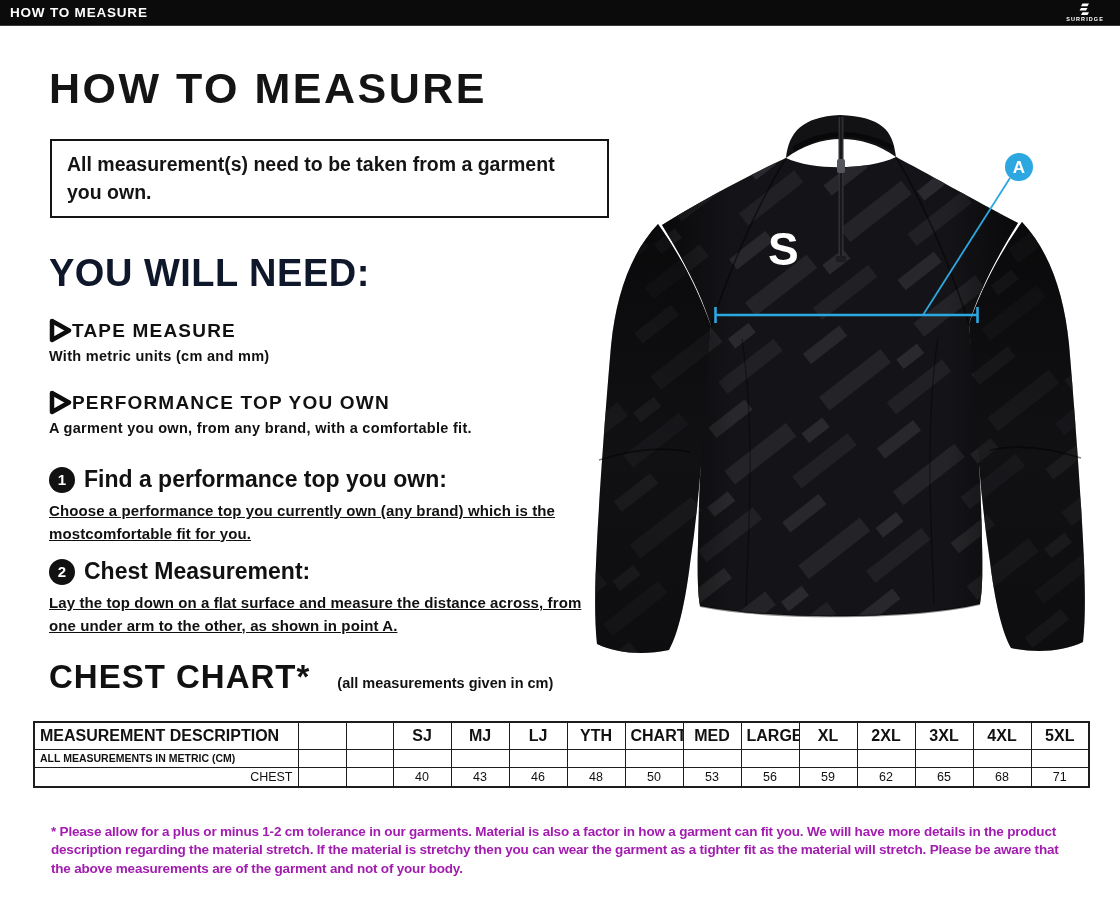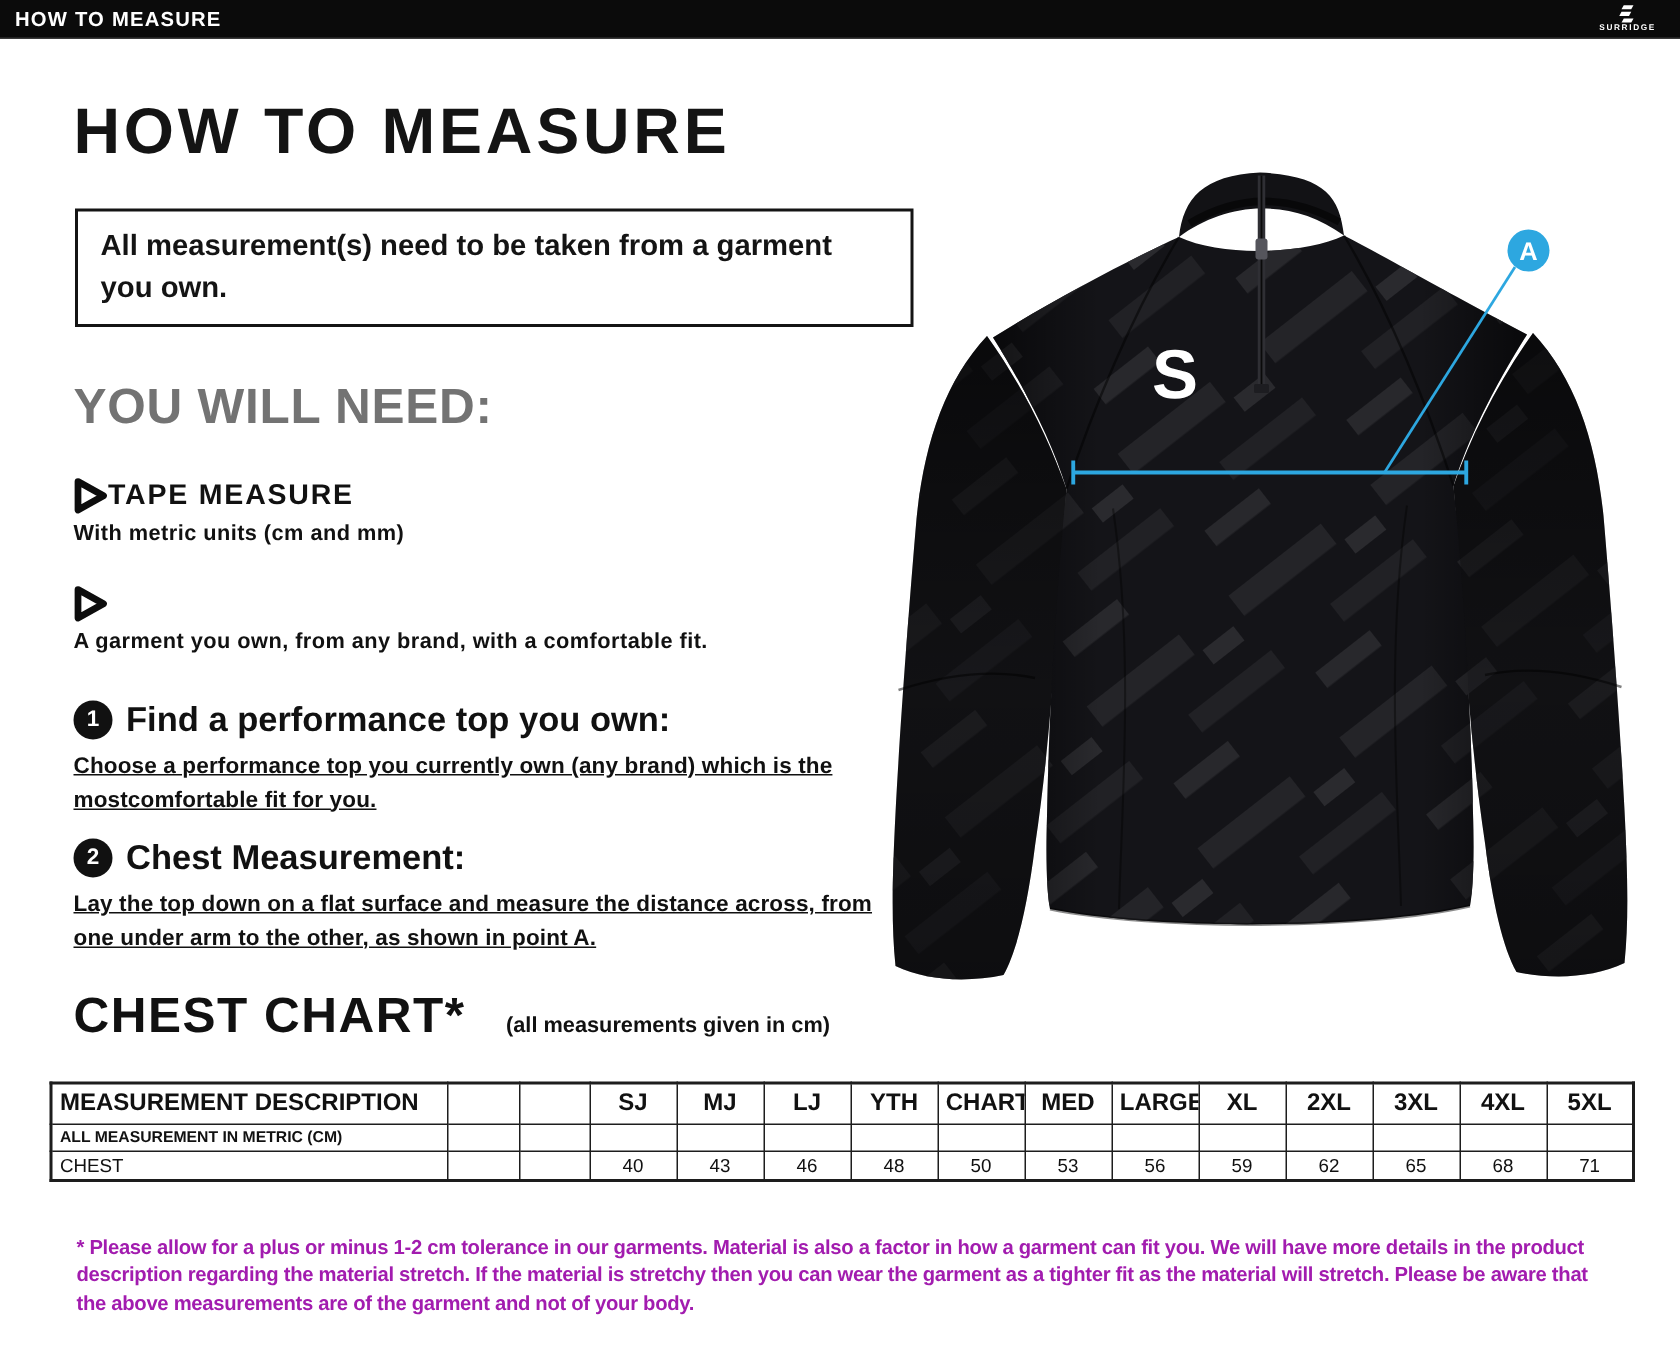--- a/index.html
+++ b/index.html
@@ -21,22 +21,22 @@
   .h1{
     position:absolute;left:49px;top:64px;font-size:43px;font-weight:bold;
     letter-spacing:2.5px;color:#141414;white-space:nowrap;
   }
   .notice{
     position:absolute;left:50px;top:139px;width:559px;box-sizing:border-box;
     border:2.5px solid #141414;padding:10px 15px;font-size:19.5px;font-weight:bold;
     line-height:1.42;color:#141414;
   }
   .h2-need{
-    position:absolute;left:49px;top:252px;font-size:33px;font-weight:bold;
-    letter-spacing:.5px;color:#737373;white-space:nowrap;
+    position:absolute;left:49px;top:252px;font-size:38px;font-weight:bold;
+    letter-spacing:.5px;color:#0f172a;white-space:nowrap;
   }
   .need-item{position:absolute;left:49px;}
   .need-item.first{top:318px;}
   .need-item.second{top:390px;}
   .need-head{display:flex;align-items:center;}
   .need-title{font-size:19px;font-weight:bold;letter-spacing:1.2px;margin-left:0;white-space:nowrap;}
   .need-desc{font-size:14.5px;font-weight:bold;letter-spacing:.3px;margin-top:5px;white-space:nowrap;}
   .step{position:absolute;left:49px;}
   .step.first{top:466px;}
   .step.second{top:558px;}
@@ -56,21 +56,21 @@
     table-layout:fixed;border:2px solid #1d1d1d;
   }
   .size-table th,.size-table td{
     border:1.5px solid #1d1d1d;padding:0 5px;overflow:hidden;white-space:nowrap;
     box-sizing:border-box;color:#111;
   }
   .size-table thead th{height:27px;font-size:16px;font-weight:bold;text-align:center;}
   .size-table thead th.desc{text-align:left;}
   .size-table tr.metric td{height:18px;font-size:10.5px;font-weight:bold;text-align:left;}
   .size-table tr.chest td{height:20px;font-size:12.5px;font-weight:normal;text-align:center;}
-  .size-table tr.chest td.desc{text-align:left;}
+  .size-table tr.chest td.desc{text-align:right;}
   .footnote{
     position:absolute;left:51px;top:809px;width:1026px;font-size:13.5px;font-weight:bold;
     letter-spacing:-.2px;line-height:1.4;color:#a21caf;
   }
   
   .garment-wrap{position:absolute;left:590px;top:103px;width:500px;height:562px;}
 </style>
 </head>
 <body>
 
@@ -102,20 +102,21 @@
       <span class="need-title">TAPE MEASURE</span>
     </div>
     <div class="need-desc">With metric units (cm and mm)</div>
   </div>
 
   <div class="need-item second">
     <div class="need-head">
       <svg width="23" height="25" viewBox="0 0 23 25">
         <path d="M3 3 L20 12.5 L3 22 Z" fill="#fff" stroke="#0d0d0d" stroke-width="4.5" stroke-linejoin="round"></path>
       </svg>
+      <span class="need-title">PERFORMANCE TOP YOU OWN</span>
     </div>
     <div class="need-desc">A garment you own, from any brand, with a comfortable fit.</div>
   </div>
 
   <div class="step first">
     <div class="step-head">
       <span class="step-badge">1</span>
       <span class="step-title">Find a performance top you own:</span>
     </div>
     <div class="step-desc">Choose a performance top  you currently own (any brand) which is the mostcomfortable fit for you.</div>
@@ -166,21 +167,21 @@
         <th>LARGE</th>
         <th>XL</th>
         <th>2XL</th>
         <th>3XL</th>
         <th>4XL</th>
         <th>5XL</th>
       </tr>
     </thead>
     <tbody>
       <tr class="metric">
-        <td class="desc">ALL MEASUREMENT IN METRIC (CM)</td>
+        <td class="desc">ALL MEASUREMENTS IN METRIC (CM)</td>
         <td></td>
         <td></td>
         <td></td>
         <td></td>
         <td></td>
         <td></td>
         <td></td>
         <td></td>
         <td></td>
         <td></td>

